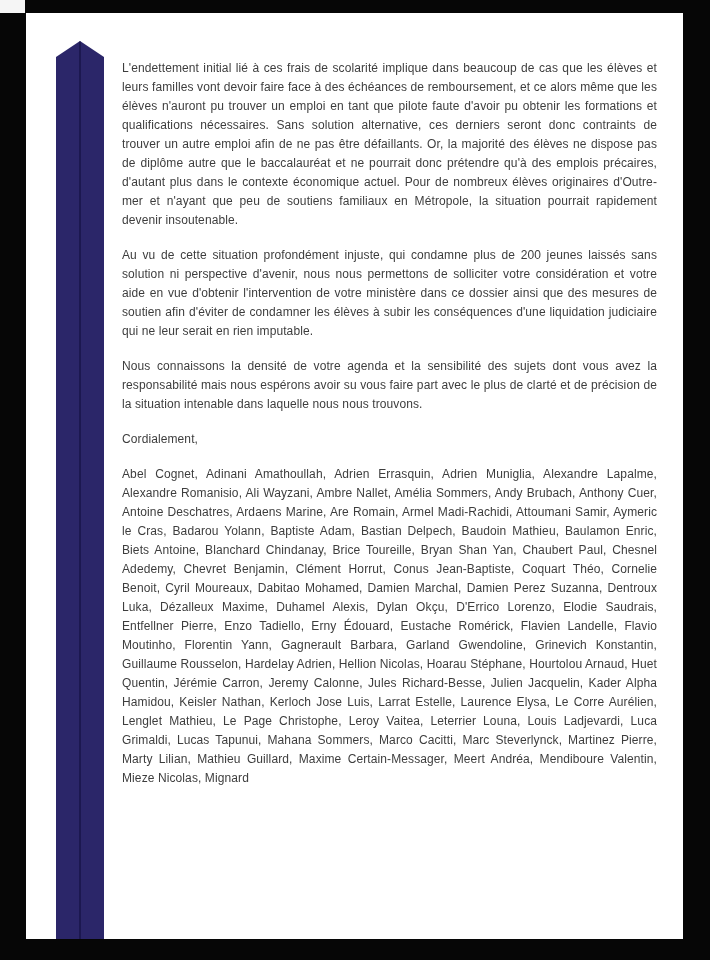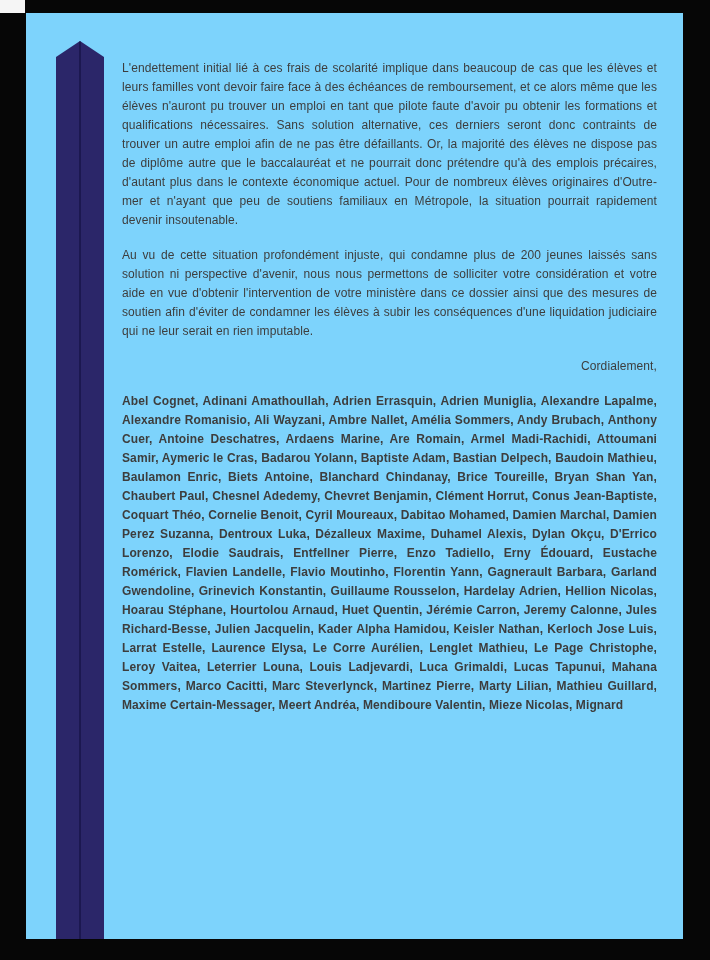--- a/index.html
+++ b/index.html
@@ -18,21 +18,21 @@
   .corner-sliver {
     position: absolute;
     left: 0; top: 0;
     width: 25px; height: 13px;
     background: #f5f5f5;
   }
   .page {
     position: absolute;
     left: 26px; top: 13px;
     width: 657px; height: 926px;
-    background: #7dd3fc;
+    background: #ffffff;
   }
   .ribbon {
     position: absolute;
     left: 30px; top: 28px;
     width: 48px; height: 898px;
     background: #2b2669;
     clip-path: polygon(50% 0, 100% 16px, 100% 100%, 0 100%, 0 16px);
   }
   .ribbon-seam {
     position: absolute;
@@ -48,38 +48,38 @@
     color: #3d3d3d;
     font-size: 12px;
     line-height: 19px;
     letter-spacing: 0.1px;
     text-align: justify;
   }
   .letter-body p {
     margin: 0 0 16px 0;
   }
   .letter-body p.closing {
-    text-align: right;
+    text-align: left;
   }
   .letter-body p.signatories {
     margin-bottom: 0;
-    font-weight: bold;
   }
 </style>
 </head>
 <body>
 
 <div class="photo-frame">
   <div class="corner-sliver"></div>
 
   <div class="page">
     <div class="ribbon">
       <div class="ribbon-seam"></div>
     </div>
 
     <div class="letter-body">
       <p>L'endettement initial lié à ces frais de scolarité implique dans beaucoup de cas que les élèves et leurs familles vont devoir faire face à des échéances de remboursement, et ce alors même que les élèves n'auront pu trouver un emploi en tant que pilote faute d'avoir pu obtenir les formations et qualifications nécessaires. Sans solution alternative, ces derniers seront donc contraints de trouver un autre emploi afin de ne pas être défaillants. Or, la majorité des élèves ne dispose pas de diplôme autre que le baccalauréat et ne pourrait donc prétendre qu'à des emplois précaires, d'autant plus dans le contexte économique actuel. Pour de nombreux élèves originaires d'Outre-mer et n'ayant que peu de soutiens familiaux en Métropole, la situation pourrait rapidement devenir insoutenable.</p>
       <p>Au vu de cette situation profondément injuste, qui condamne plus de 200 jeunes laissés sans solution ni perspective d'avenir, nous nous permettons de solliciter votre considération et votre aide en vue d'obtenir l'intervention de votre ministère dans ce dossier ainsi que des mesures de soutien afin d'éviter de condamner les élèves à subir les conséquences d'une liquidation judiciaire qui ne leur serait en rien imputable.</p>
+      <p>Nous connaissons la densité de votre agenda et la sensibilité des sujets dont vous avez la responsabilité mais nous espérons avoir su vous faire part avec le plus de clarté et de précision de la situation intenable dans laquelle nous nous trouvons.</p>
       <p class="closing">Cordialement,</p>
       <p class="signatories">Abel Cognet, Adinani Amathoullah, Adrien Errasquin, Adrien Muniglia, Alexandre Lapalme, Alexandre Romanisio, Ali Wayzani, Ambre Nallet, Amélia Sommers, Andy Brubach, Anthony Cuer, Antoine Deschatres, Ardaens Marine, Are Romain, Armel Madi-Rachidi, Attoumani Samir, Aymeric le Cras, Badarou Yolann, Baptiste Adam, Bastian Delpech, Baudoin Mathieu, Baulamon Enric, Biets Antoine, Blanchard Chindanay, Brice Toureille, Bryan Shan Yan, Chaubert Paul, Chesnel Adedemy, Chevret Benjamin, Clément Horrut, Conus Jean-Baptiste, Coquart Théo, Cornelie Benoit, Cyril Moureaux, Dabitao Mohamed, Damien Marchal, Damien Perez Suzanna, Dentroux Luka, Dézalleux Maxime, Duhamel Alexis, Dylan Okçu, D'Errico Lorenzo, Elodie Saudrais, Entfellner Pierre, Enzo Tadiello, Erny Édouard, Eustache Romérick, Flavien Landelle, Flavio Moutinho, Florentin Yann, Gagnerault Barbara, Garland Gwendoline, Grinevich Konstantin, Guillaume Rousselon, Hardelay Adrien, Hellion Nicolas, Hoarau Stéphane, Hourtolou Arnaud, Huet Quentin, Jérémie Carron, Jeremy Calonne, Jules Richard-Besse, Julien Jacquelin, Kader Alpha Hamidou, Keisler Nathan, Kerloch Jose Luis, Larrat Estelle, Laurence Elysa, Le Corre Aurélien, Lenglet Mathieu, Le Page Christophe, Leroy Vaitea, Leterrier Louna, Louis Ladjevardi, Luca Grimaldi, Lucas Tapunui, Mahana Sommers, Marco Cacitti, Marc Steverlynck, Martinez Pierre, Marty Lilian, Mathieu Guillard, Maxime Certain-Messager, Meert Andréa, Mendiboure Valentin, Mieze Nicolas, Mignard</p>
     </div>
   </div>
 </div>
 
 </body></html>

